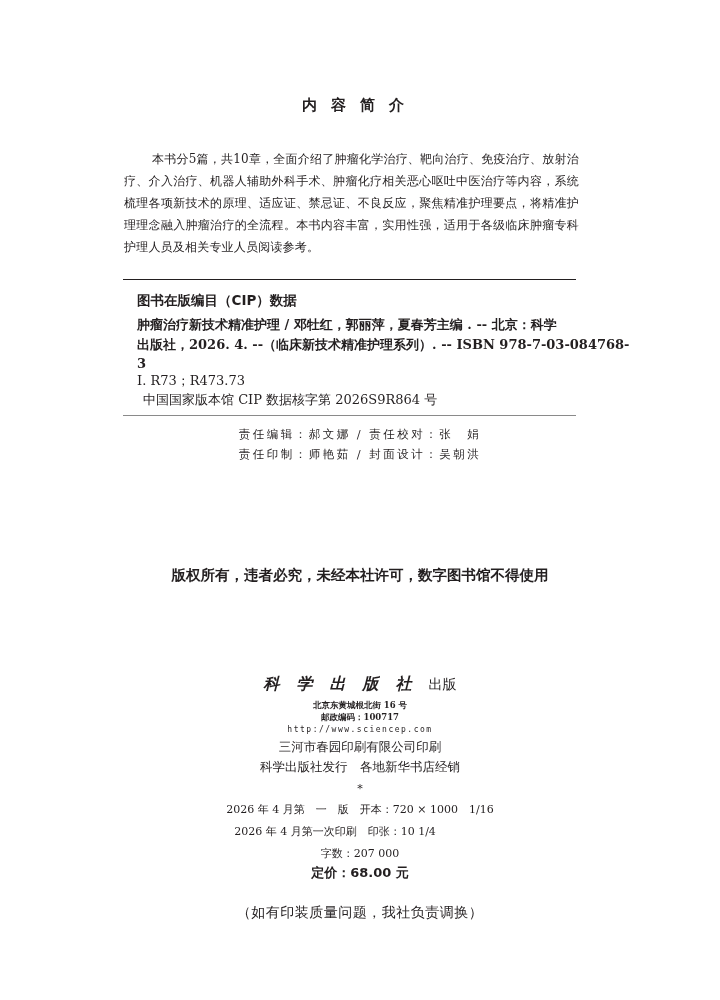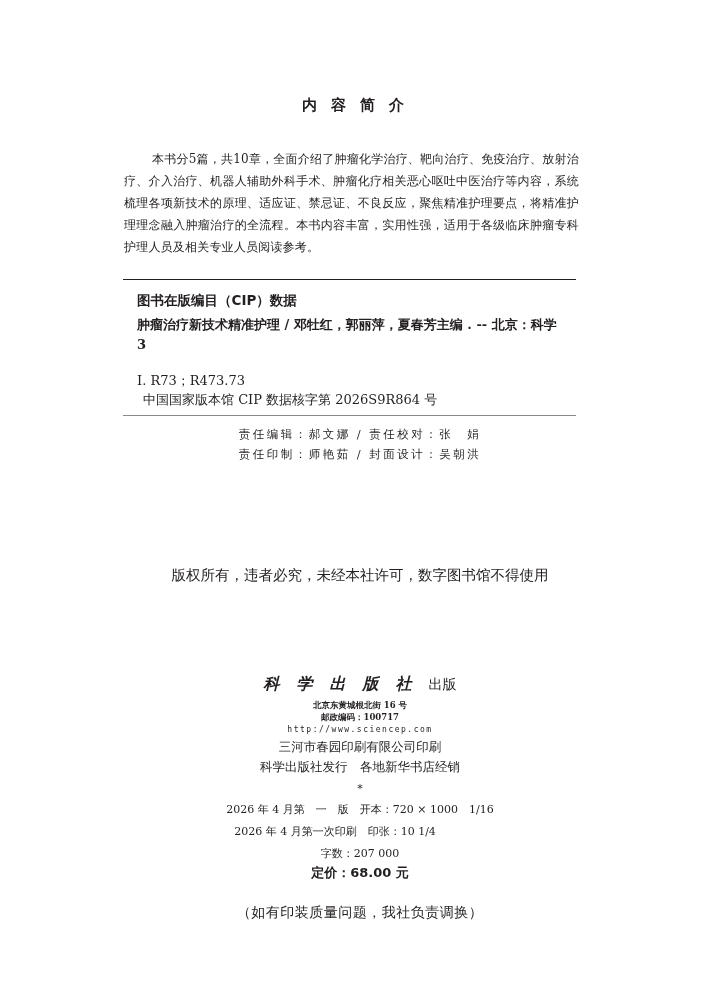--- a/index.html
+++ b/index.html
@@ -23,21 +23,21 @@
     left: 137px; top: 290px; font-family: "DejaVu Sans", "Liberation Sans", sans-serif;
     font-size: 13.5px; font-weight: bold; line-height: 20px;
   }
   .cip-body { left: 137px; top: 315px; width: 436px; font-size: 13px; line-height: 19.5px; font-weight: bold; }
   .cip-body .line { display: block; white-space: nowrap; }
   .cip-class { left: 137px; top: 372px; font-size: 13px; line-height: 20px; }
   .cip-number { left: 143px; top: 390px; font-size: 13px; line-height: 20px; }
   .staff { left: 0; width: 720px; text-align: center; font-size: 11.5px; letter-spacing: 2.5px; line-height: 19px; }
   .rights {
     left: 0; width: 720px; top: 565px; text-align: center;
-    font-family: "DejaVu Sans", "Liberation Sans", sans-serif; font-size: 14.5px; font-weight: normal; line-height: 20px;
+    font-family: "DejaVu Sans", "Liberation Sans", sans-serif; font-size: 14.5px; font-weight: bold; line-height: 20px;
   }
   .publisher { left: 0; width: 720px; top: 672px; text-align: center; line-height: 24px; }
   .publisher .logo { font-size: 16px; font-weight: bold; letter-spacing: 17px; font-style: italic; }
   .publisher .suffix { font-size: 14px; font-family: "DejaVu Sans", "Liberation Sans", sans-serif; }
   .center-line { left: 0; width: 720px; text-align: center; }
   .addr { font-size: 8.5px; font-weight: bold; line-height: 13px; }
   .url { font-size: 8px; letter-spacing: 1.5px; font-family: "DejaVu Sans Mono", "Liberation Mono", monospace; }
   .printer { font-size: 12.5px; line-height: 20px; font-family: Liberation Serif, serif; }
   .pubinfo { font-size: 11px; line-height: 18px; }
   .price { font-family: "DejaVu Sans", "Liberation Sans", sans-serif; font-size: 13px; font-weight: bold; }
@@ -46,20 +46,21 @@
 </head>
 <body>
 
 <div class="abs title">内容简介</div>
 <div class="abs summary">本书分5篇，共10章，全面介绍了肿瘤化学治疗、靶向治疗、免疫治疗、放射治疗、介入治疗、机器人辅助外科手术、肿瘤化疗相关恶心呕吐中医治疗等内容，系统梳理各项新技术的原理、适应证、禁忌证、不良反应，聚焦精准护理要点，将精准护理理念融入肿瘤治疗的全流程。本书内容丰富，实用性强，适用于各级临床肿瘤专科护理人员及相关专业人员阅读参考。</div>
 
 <div class="abs rule" style="top:279px;"></div>
 <div class="abs cip-heading">图书在版编目（CIP）数据</div>
 <div class="abs cip-body">
   <span class="line">肿瘤治疗新技术精准护理 / 邓牡红，郭丽萍，夏春芳主编 . -- 北京：科学</span>
+  <span class="line">出版社，2026. 4. --（临床新技术精准护理系列）. -- ISBN 978-7-03-084768-</span>
   <span class="line">3</span>
 </div>
 <div class="abs cip-class" style="top:371px;">Ⅰ. R73；R473.73</div>
 <div class="abs cip-number" style="top:390px;">中国国家版本馆 CIP 数据核字第 2026S9R864 号</div>
 <div class="abs rule bottom" style="top:415px;"></div>
 
 <div class="abs staff" style="top:425px;">责任编辑：郝文娜 / 责任校对：张　娟</div>
 <div class="abs staff" style="top:445px;">责任印制：师艳茹 / 封面设计：吴朝洪</div>
 
 <div class="abs rights">版权所有，违者必究，未经本社许可，数字图书馆不得使用</div>

